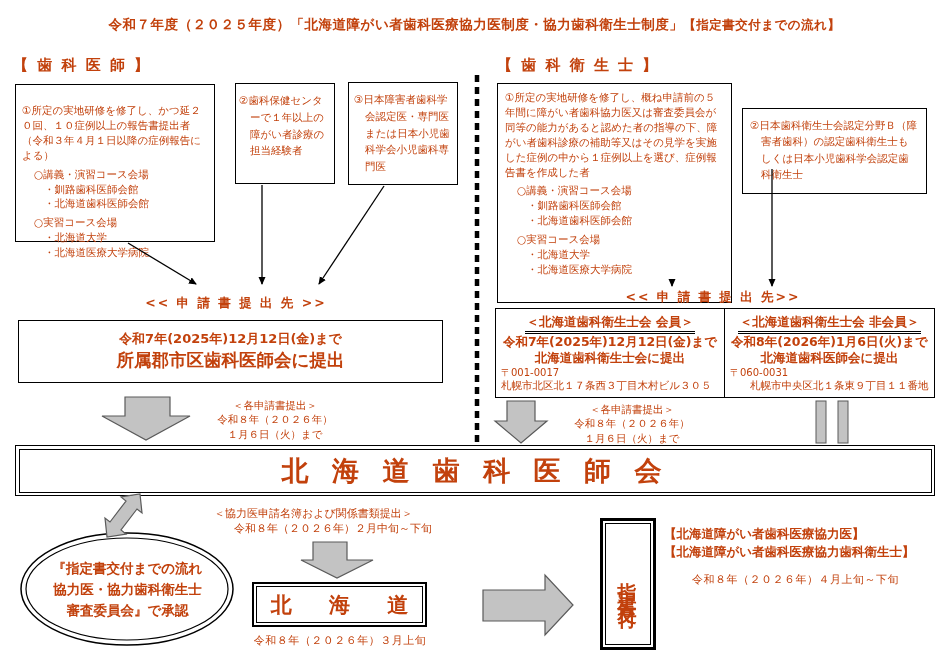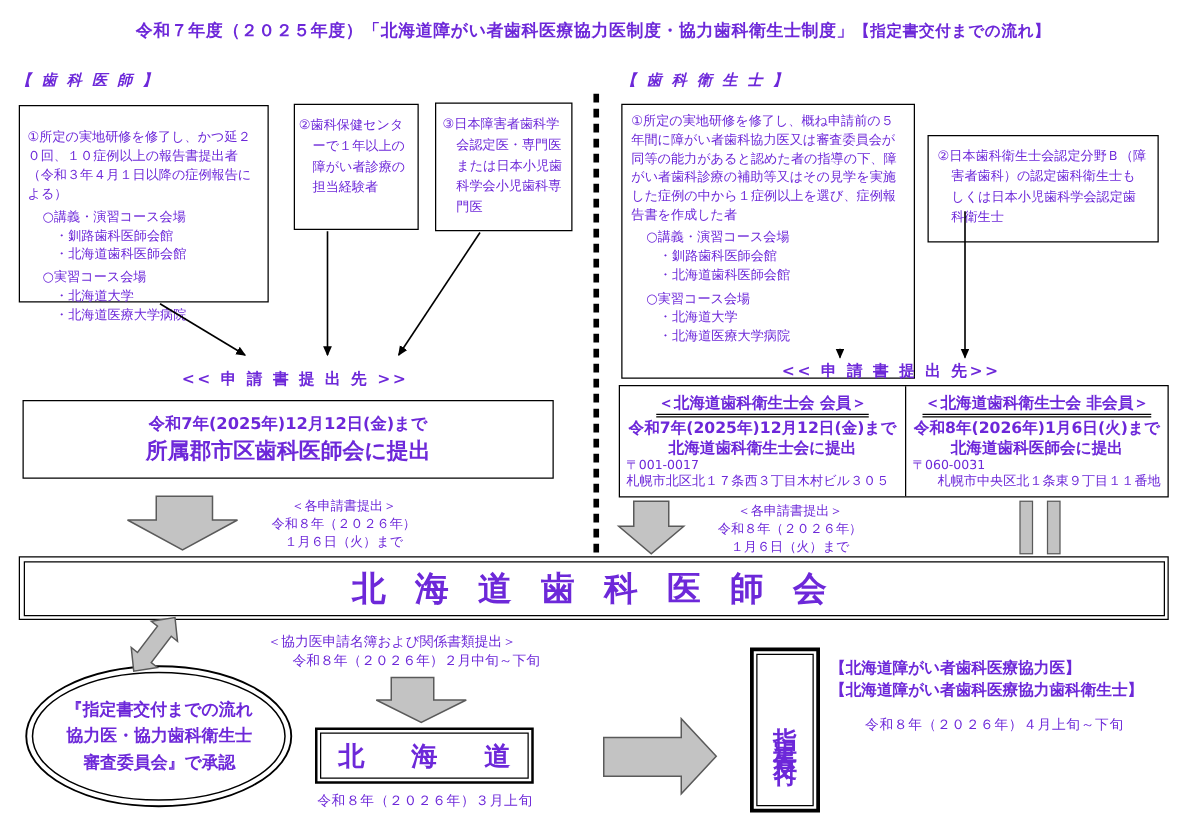--- a/index.html
+++ b/index.html
@@ -1,22 +1,22 @@
 <!DOCTYPE html>
 <html><head>
 <meta charset="utf-8">
 <style>
   html,body{margin:0;padding:0;background:#fff;}
   #canvas{position:relative;width:949px;height:659px;background:#fff;overflow:hidden;
-          font-family:"DejaVu Sans",sans-serif;color:#6d28d9;}
+          font-family:"DejaVu Sans",sans-serif;color:#c2410c;}
   .abs{position:absolute;box-sizing:border-box;}
   .box{position:absolute;box-sizing:border-box;border:1.5px solid #000;background:#fff;}
   .title{top:16px;left:0;width:949px;text-align:center;font-weight:bold;font-size:13.5px;letter-spacing:.5px;}
   .title .suffix{font-size:12.5px;}
-  .sec-header{font-weight:bold;font-size:12px;letter-spacing:2px;font-style:italic;}
+  .sec-header{font-weight:bold;font-size:15px;letter-spacing:2px;}
   .smalltxt{font-size:10.5px;line-height:1.42;}
   .venue{font-size:10.5px;line-height:1.42;}
   .venue.h{padding-left:12px;}
   .venue.i{padding-left:22px;}
   .venue.gap{margin-top:4px;}
   .hang{text-indent:-11px;padding-left:11px;}
   .submit-label{font-weight:bold;font-size:12.5px;letter-spacing:2px;text-align:center;}
   .center{text-align:center;}
   .b1{font-weight:bold;font-size:13px;}
   .b2{font-weight:bold;font-size:17.5px;}

